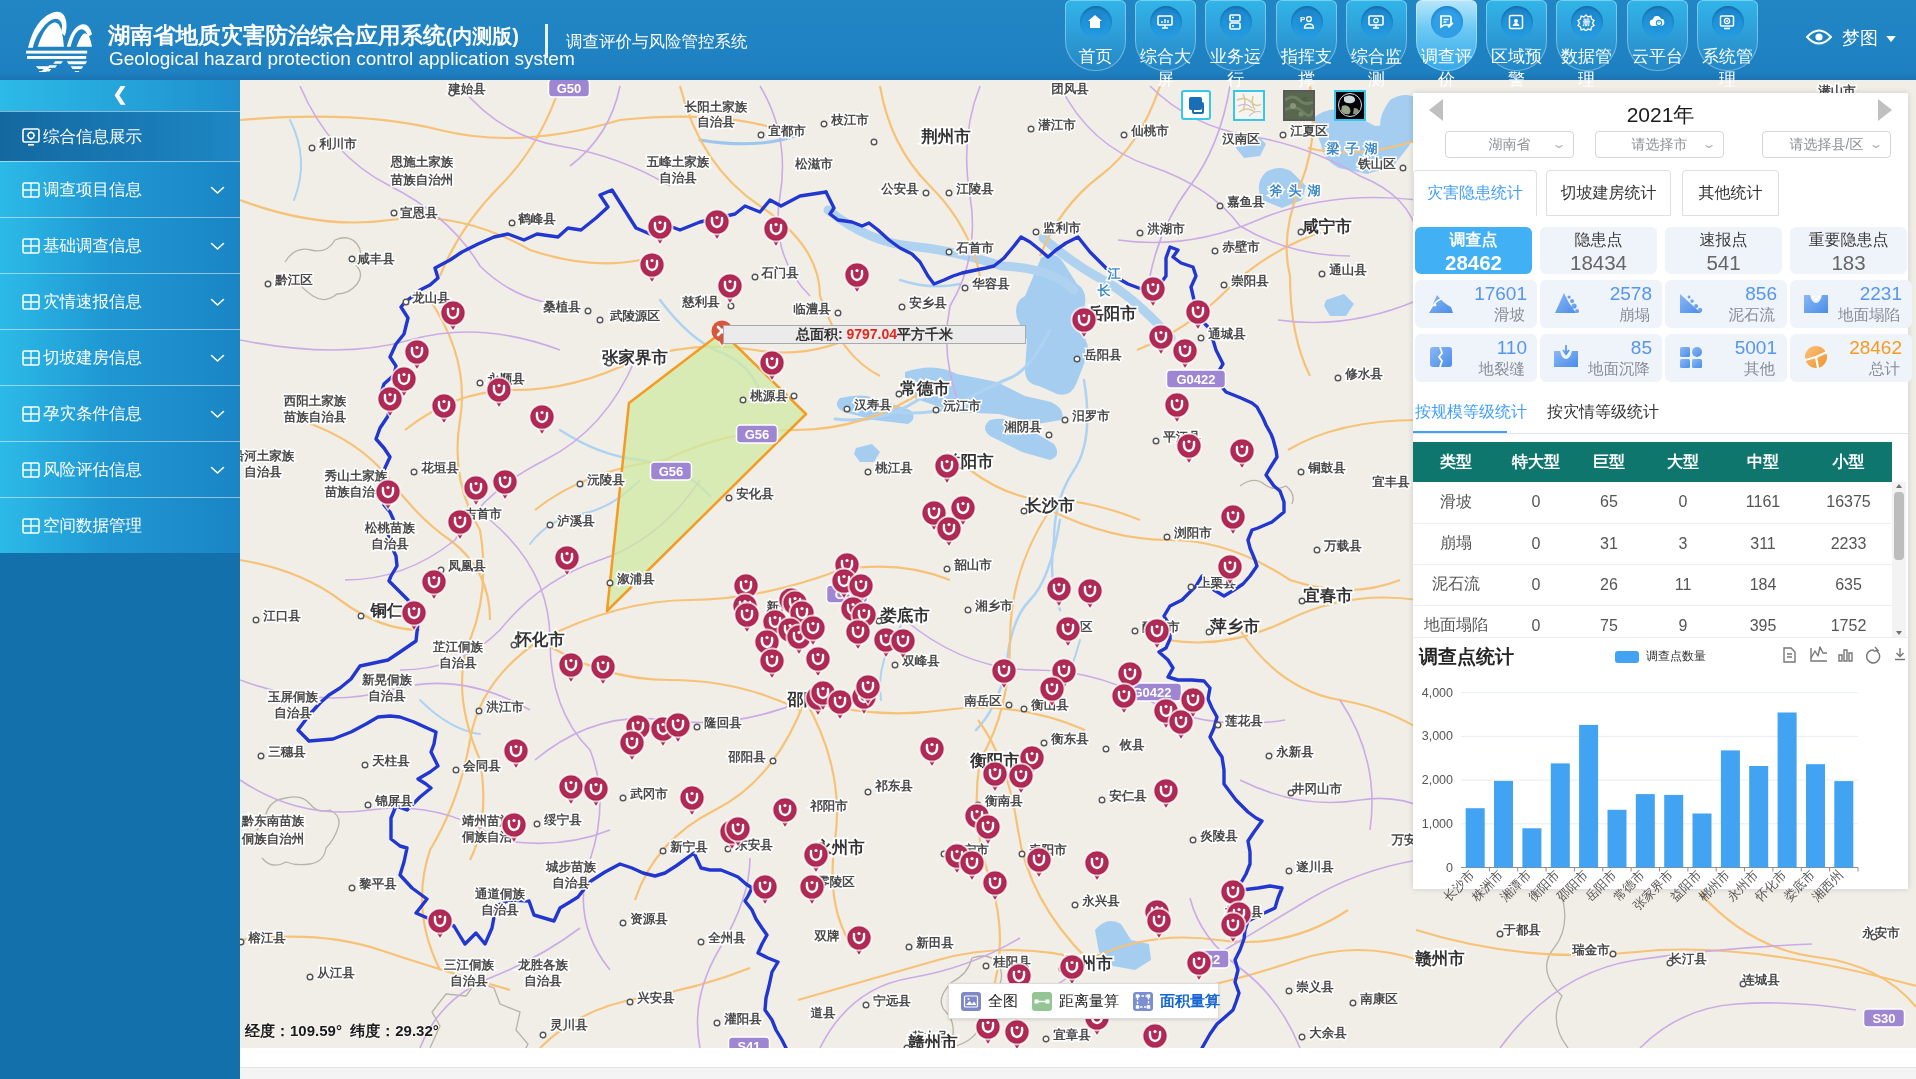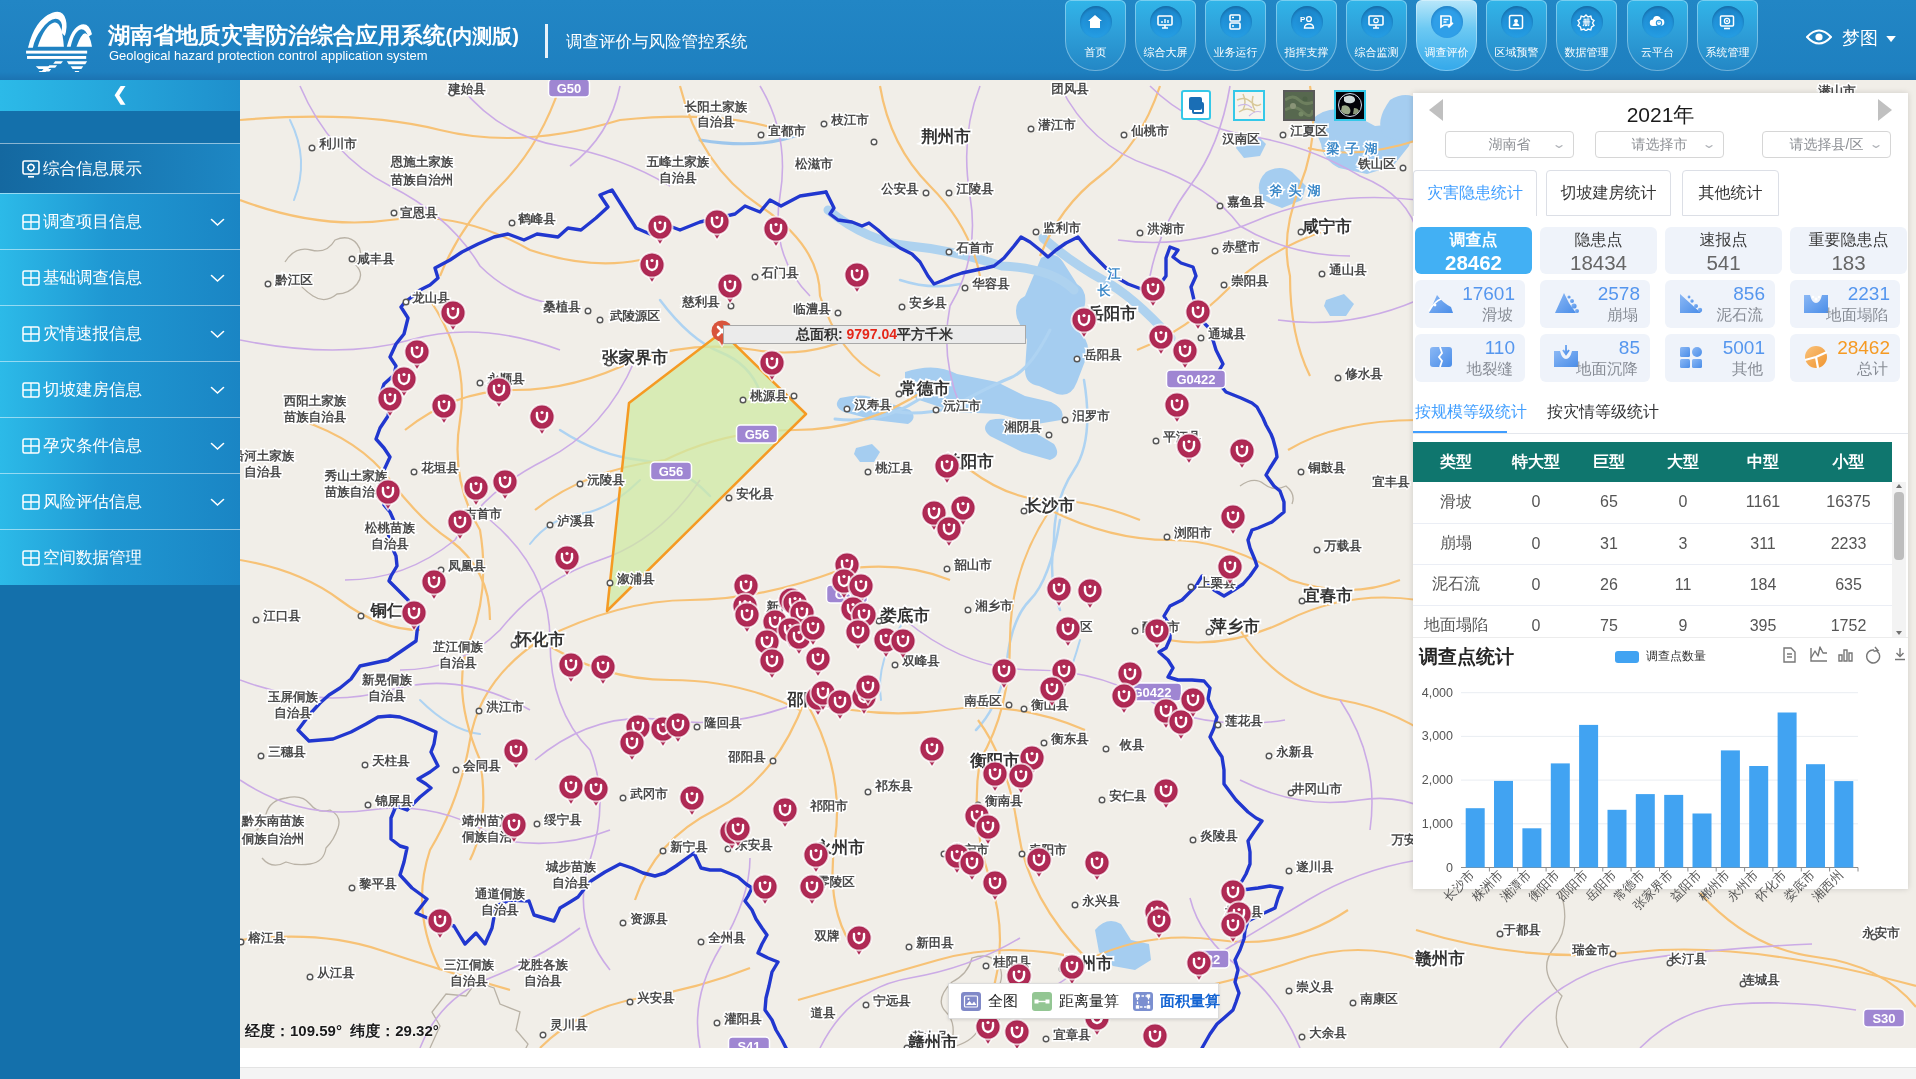--- a/index.html
+++ b/index.html
@@ -5,44 +5,44 @@
 <style>
 * { margin:0; padding:0; box-sizing:border-box; }
 html,body { width:1916px; height:1079px; overflow:hidden; font-family:"Liberation Sans", sans-serif; }
 #stage { position:relative; width:1916px; height:1079px; background:#fff; overflow:hidden; }
 
 
 #hdr { position:absolute; left:0; top:0; width:1916px; height:80px; background:linear-gradient(180deg,#2286c5 0%,#1e80c0 90%,#1b73b2 100%); z-index:30; }
 #logo { position:absolute; left:26px; top:8px; width:68px; height:64px; }
 #t1 { position:absolute; left:108px; top:20px; color:#fff; font-size:22.5px; font-weight:bold; white-space:nowrap; }
 #t1 small { font-size:20px; font-weight:bold; }
-#t2 { position:absolute; left:109px; top:48px; color:#fff; font-size:13px; white-space:nowrap; }
+#t2 { position:absolute; left:109px; top:48px; color:#fff; font-size:19px; white-space:nowrap; }
 #hdiv { position:absolute; left:545px; top:24px; width:3px; height:34px; background:#e8f2fa; }
 #t3 { position:absolute; left:566px; top:31px; color:#fff; font-size:16.5px; font-weight:normal; }
 .nav { position:absolute; top:0; width:61px; height:71px; border-radius:6px 6px 30px 30px;
   background:linear-gradient(180deg,#31b5e9 0%, #2e9fd9 45%, #2387c5 100%);
   box-shadow:inset 0 0 0 1px rgba(255,255,255,.35); }
 .nav.on { background:linear-gradient(180deg,#b9e7fa 0%, #6cc9f3 40%, #33a8ea 100%); }
 .nav .cir { position:absolute; left:50%; top:6px; margin-left:-16px; width:32px; height:32px; border-radius:50%;
   background:radial-gradient(circle at 50% 28%, #1b84c8 0%, #2196dd 60%, #2aa5e8 100%);
   box-shadow:inset 0 2px 3px rgba(0,40,80,.35); }
 .nav.on .cir { background:#2f9fe8; box-shadow:inset 0 2px 3px rgba(0,60,120,.3); }
-.nav .lbl { position:absolute; left:0; right:0; top:45px; text-align:center; color:#fff; font-size:11px; }
+.nav .lbl { position:absolute; left:0; right:0; top:45px; text-align:center; color:#fff; font-size:17px; }
 .nav svg { position:absolute; left:7px; top:7px; }
 #user { position:absolute; right:22px; top:26px; color:#fff; font-size:18px; }
 
 
 #side { position:absolute; left:0; top:80px; width:240px; height:999px; background:#1470ab; z-index:20; }
 #collapse { height:31px; background:linear-gradient(90deg,#2cbae8,#1e8fcc); color:#fff; text-align:center; font-size:18px; line-height:29px; font-weight:bold; }
 .mi { position:relative; height:56px; background:linear-gradient(90deg,#2cbae8 0%,#1f97d2 45%,#1a85c4 100%); border-top:1px solid rgba(255,255,255,.5); color:#fff; font-size:16.5px; line-height:55px; }
 .mi.act { background:linear-gradient(90deg,#1468a0,#1d87c4); }
 .mi .ic { position:absolute; left:22px; top:19px; width:18px; height:18px; }
 .mi .tx { position:absolute; left:43px; }
 .mi .ar2 { position:absolute; right:15px; top:24px; }
-.mi.act { height:50px; line-height:49px;margin-top:32px; }
+.mi.act { height:50px; line-height:49px; }
 .mi.act .ic { top:16px; }
 
 
 #map { position:absolute; left:240px; top:80px; width:1676px; height:968px; background:#f1eee8; z-index:1; }
 #map svg.base { position:absolute; left:0; top:0; }
 #tooltip { position:absolute; left:483px; top:245px; width:303px; height:19px; background:#ebebeb; border:1px solid #a9a9a9; font-size:14px; font-weight:bold; color:#333; text-align:center; line-height:17px; z-index:5;}
 #tooltip b { color:#e52719; }
 #coords { position:absolute; left:5px; top:942px; font-size:15px; font-weight:bold; color:#1a1a1a; z-index:5; text-shadow:0 0 2px #fff,0 0 2px #fff; }
 #mtools { position:absolute; left:708px; top:903px; width:271px; height:36px; background:#fff; border:1px solid #dcdcdc; box-shadow:0 1px 3px rgba(0,0,0,.12); z-index:5; display:flex; align-items:center; padding-left:12px; }
 #mtools .tb { display:flex; align-items:center; margin-right:14px; font-size:15px; color:#1a1a1a; white-space:nowrap; }
@@ -64,21 +64,21 @@
 .sel .vv { position:absolute; right:9px; top:0px; color:#b0b3b8; font-size:12px; transform:scaleX(1.5); }
 .tabs { position:absolute; left:0; top:77px; width:495px; height:46px; }
 .tab { position:absolute; top:0; height:46px; border:1px solid #dcdfe6; border-radius:4px 4px 0 0; font-size:16px; line-height:44px; text-align:center; color:#333; background:#fff; }
 .tab.on { color:#409eff; border-bottom:none; }
 .cards { position:absolute; left:0; top:134px; width:495px; }
 .card { position:absolute; width:117px; height:47px; background:#eff3fa; border-radius:6px; text-align:center; }
 .card .cn { font-size:16px; color:#3a3a3a; margin-top:3px; }
 .card .cv { font-size:20.5px; color:#666; margin-top:0px; }
 .card.on { background:#42b0f4; }
 .card.on .cn, .card.on .cv { color:#fff; font-weight:bold;text-align:center; }
-.icell { position:absolute; width:110px; height:48px; background:#eff3fa; border-radius:6px; }
+.icell { position:absolute; width:122px; height:48px; background:#eff3fa; border-radius:6px; }
 .icell .num { position:absolute; right:10px; top:3px; font-size:19px; color:#5596ee; }
 .icell .lab { position:absolute; right:12px; top:25px; font-size:15.5px; color:#878c95; }
 .icell.org .num { color:#f59a23; }
 .icell svg { position:absolute; left:12px; top:9px; }
 .subtabs { position:absolute; left:0; top:305px; width:495px; height:42px; }
 .subtabs .st1 { position:absolute; left:2px; top:4px; font-size:16px; color:#409eff; }
 .subtabs .st2 { position:absolute; left:134px; top:4px; font-size:16px; color:#303133; }
 .subtabs .ul { position:absolute; left:0; top:33px; width:94px; height:3px; background:#409eff; }
 .subtabs .gl { position:absolute; left:0; top:35px; width:495px; height:1px; background:#e4e7ed; }
 #tbl { position:absolute; left:0; top:349px; width:495px; height:195px; overflow:hidden; }

